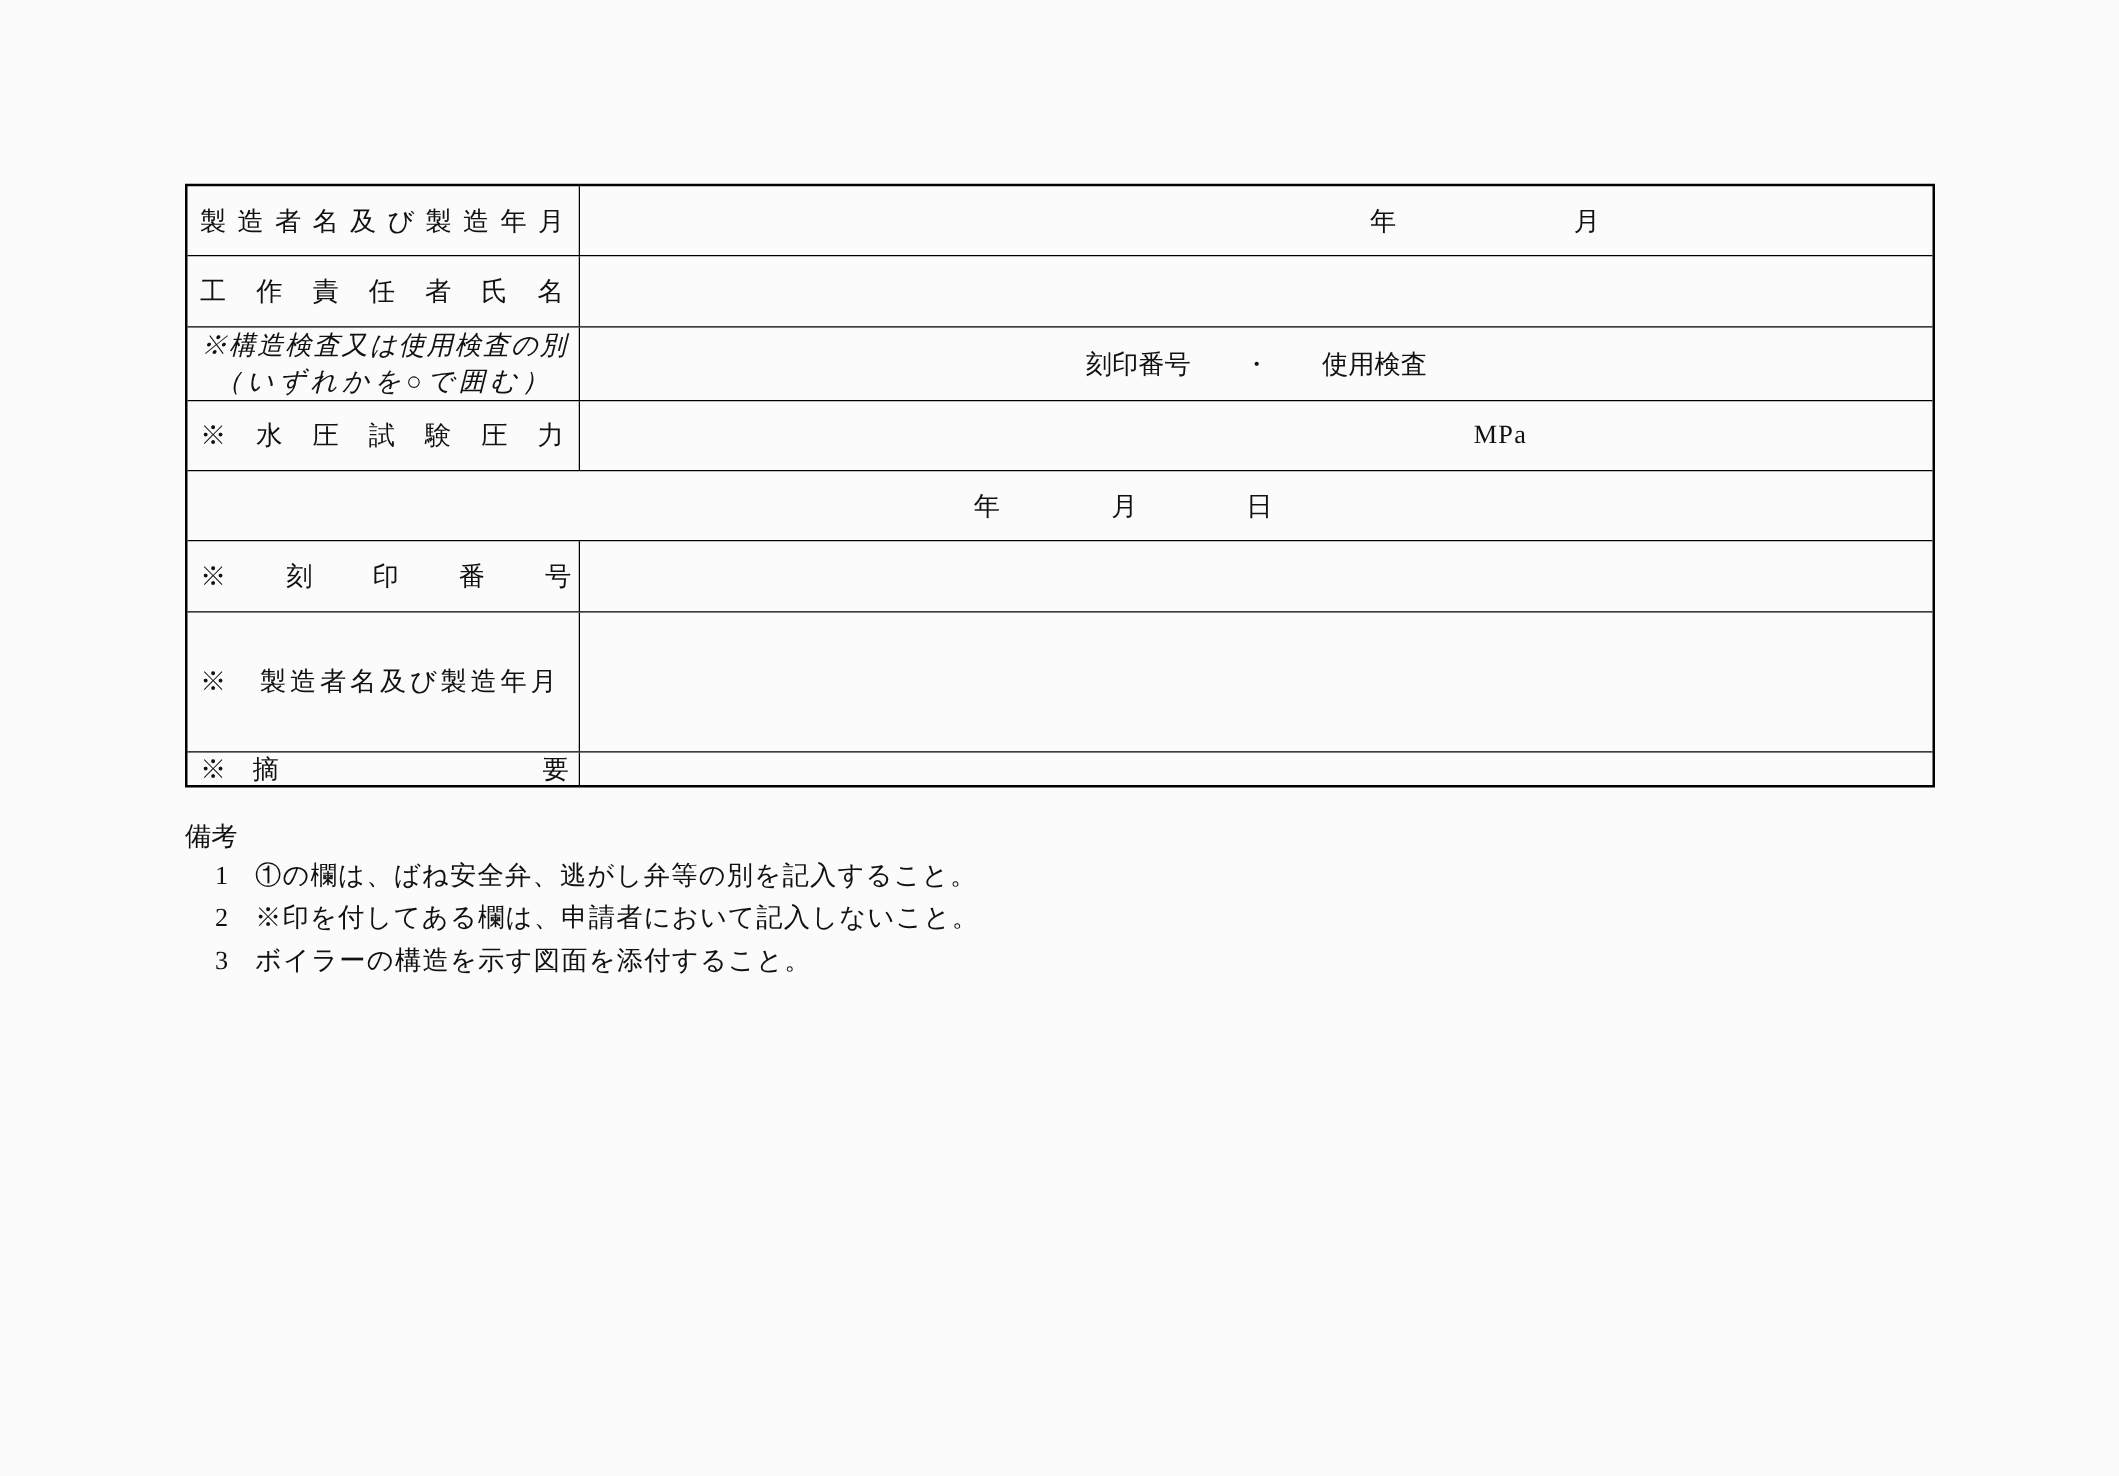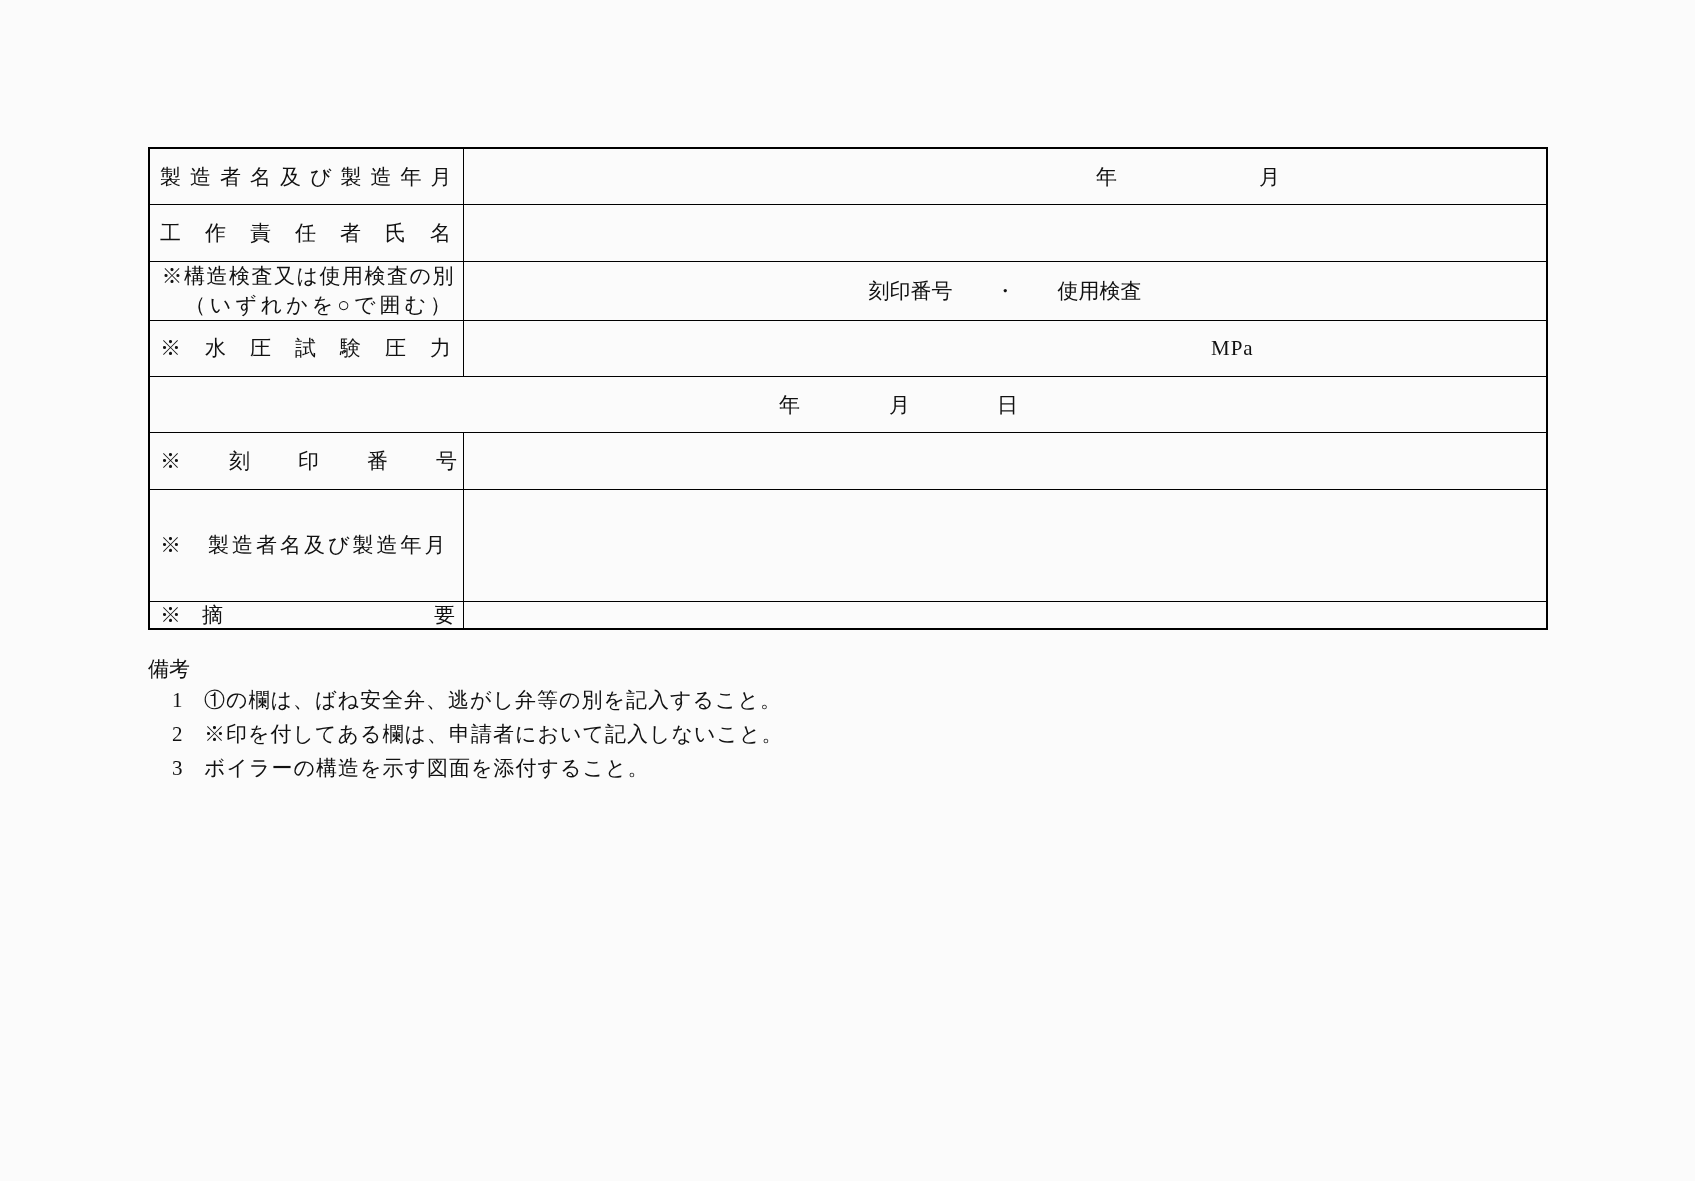--- a/index.html
+++ b/index.html
@@ -22,21 +22,21 @@
   .trow.tall{height:150px;}
   .trow.last{border-bottom:none;flex:1;}
   .lcell{
     width:314px;box-sizing:border-box;
     border-right:1px solid #000;
     display:flex;align-items:center;
     padding:0 8px 0 10px;
     font-size:21px;line-height:26px;
     white-space:nowrap;overflow:hidden;
   }
-  .lcell.two-line{flex-direction:column;justify-content:center;align-items:flex-end;line-height:29px;}
+  .lcell.two-line{flex-direction:column;justify-content:center;align-items:center;line-height:29px;font-style:italic;}
   .lcell.spread{justify-content:space-between;}
   .rcell{flex:1;position:relative;font-size:21px;}
   .rcell.centered{display:flex;align-items:center;justify-content:center;}
   .val{position:absolute;top:50%;transform:translateY(-50%);white-space:nowrap;}
   .ls-a{letter-spacing:9px;}   
   .ls-b{letter-spacing:24px;font-family:Liberation Serif, serif;}  
   .ls-c{letter-spacing:1.5px;} 
   .ls-d{letter-spacing:4px;}   
   .ls-e{letter-spacing:48px;}  
   .ls-f{letter-spacing:3px;}   
@@ -79,21 +79,21 @@
       <div class="rcell centered">
         <span>刻印番号　　・　　使用検査</span>
       </div>
     </div>
 
     <div class="trow">
       <div class="lcell">
         <span class="ls-b">※水圧試験圧力</span>
       </div>
       <div class="rcell">
-        <span class="val mpa" style="left:747px">MPa</span>
+        <span class="val mpa" style="left:715px">MPa</span>
       </div>
     </div>
 
     <div class="trow">
       <div class="rcell">
         <span class="val" style="left:629px">年</span>
         <span class="val" style="left:739px">月</span>
         <span class="val" style="left:847px">日</span>
       </div>
     </div>

